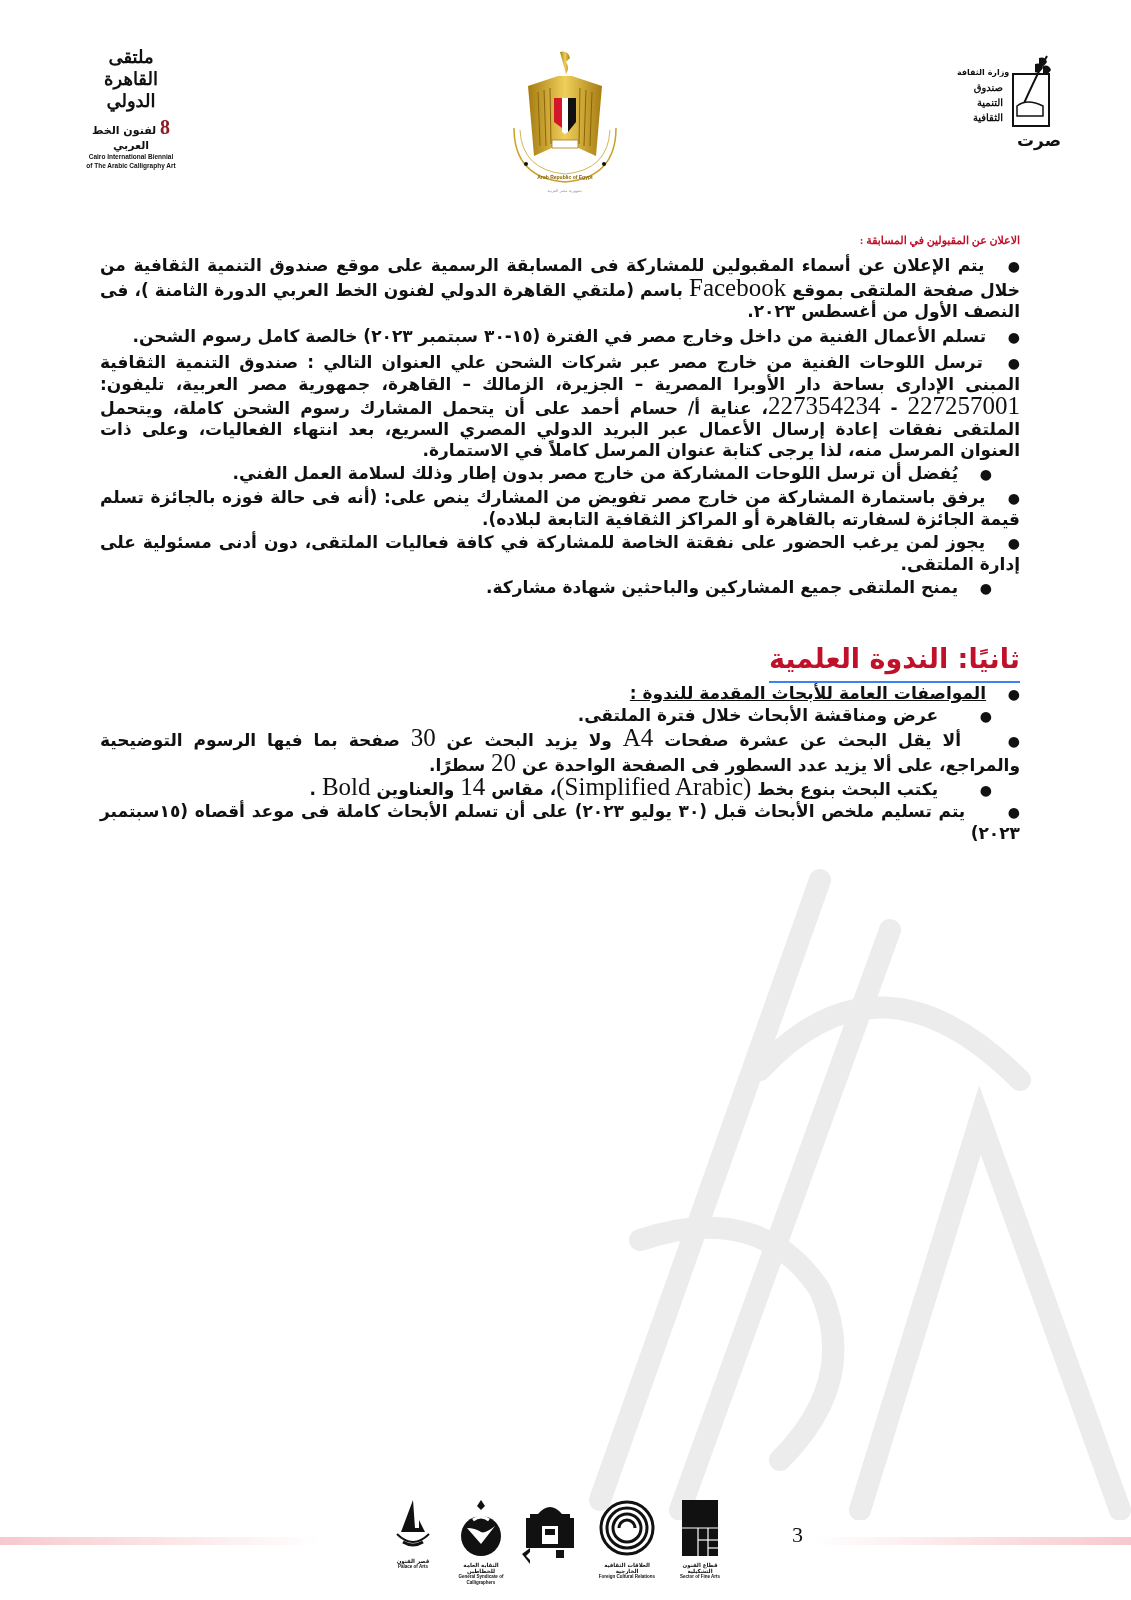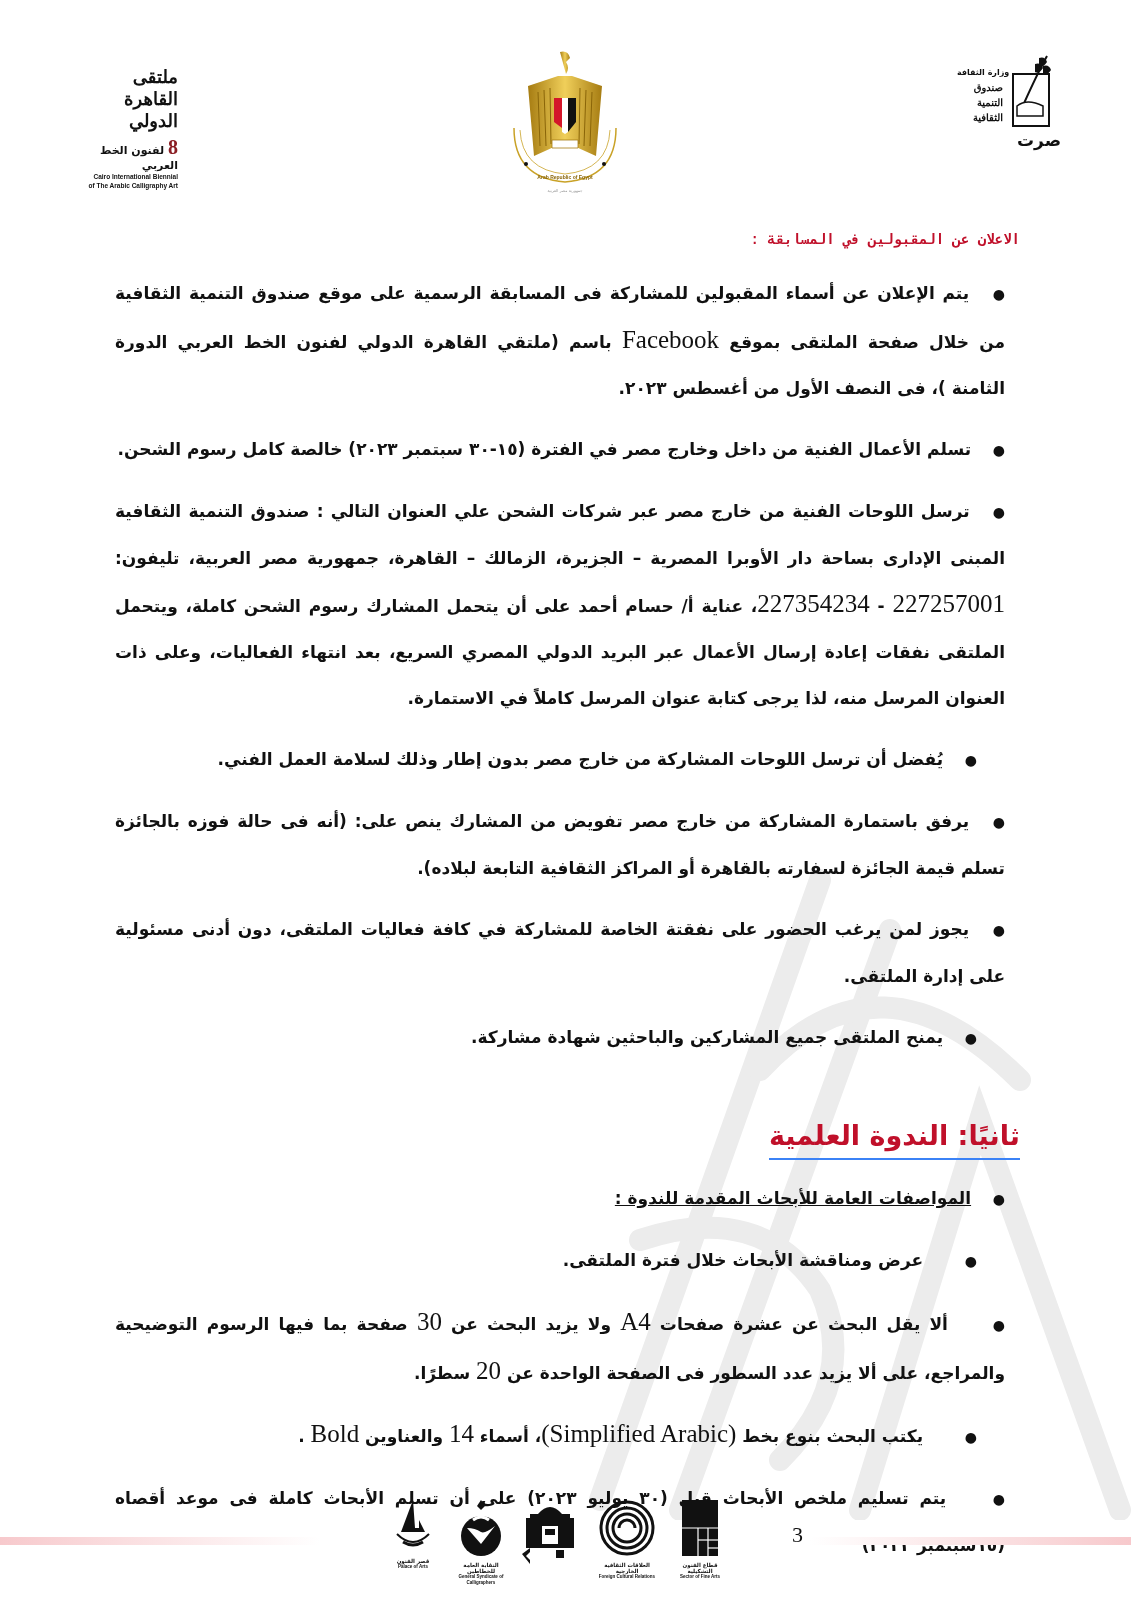--- a/index.html
+++ b/index.html
@@ -1,32 +1,32 @@
 <!DOCTYPE html>
 <html><head>
 <meta charset="utf-8">
 <style>
   html, body { margin: 0; padding: 0; background: #ffffff; }
   body { width: 1131px; height: 1600px; position: relative; overflow: hidden;
          font-family: "DejaVu Sans", sans-serif; color: #111; }
   .watermark { position: absolute; left: 560px; top: 820px; width: 571px; height: 700px; pointer-events: none; }
   .header { position: absolute; top: 0; left: 0; width: 1131px; height: 210px; }
-  .logo-left { position: absolute; left: 84px; top: 46px; width: 94px; height: 152px; text-align: right; margin-top: 20px; }
+  .logo-left { position: absolute; left: 84px; top: 46px; width: 94px; height: 152px; text-align: center; }
   .logo-left .callig { font-family: "DejaVu Serif", serif; font-weight: bold; font-size: 22px; line-height: 24px; color: #111; letter-spacing: -1px; }
   .logo-left .num { display: inline-block; color: #8b1e24; font-weight: bold; font-size: 20px; font-family: "Liberation Serif", serif; }
   .logo-left .en { font-family: "Liberation Sans", sans-serif; font-size: 6.5px; font-weight: bold; line-height: 9px; color: #111; }
   .logo-center { position: absolute; left: 500px; top: 46px; width: 130px; height: 150px; }
   .logo-right { position: absolute; left: 945px; top: 48px; width: 110px; height: 100px; }
   .logo-right .ministry { position: absolute; left: 12px; top: 20px; font-size: 8px; font-weight: bold; font-family: "DejaVu Sans", sans-serif; }
   .logo-right .fund { position: absolute; left: 8px; top: 32px; font-size: 10px; line-height: 15px; font-weight: bold; width: 50px; font-family: Liberation Sans, sans-serif; }
   .logo-right .tag { position: absolute; left: 72px; top: 82px; font-size: 17px; font-weight: bold; }
 
   .content { position: absolute; left: 100px; top: 225px; width: 920px; direction: rtl; text-align: justify; }
-  .content p { margin: 15px; font-family: "DejaVu Sans", sans-serif; font-weight: bold; font-size: 17px; line-height: 46px; }
-  .h-red { color: #c0102a; font-weight: bold; font-size: 14px; line-height: 30px; font-family: Liberation Mono, monospace; }
+  .content p { margin: 0; font-family: "DejaVu Sans", sans-serif; font-weight: bold; font-size: 17px; line-height: 21px; }
+  .h-red { color: #c0102a; font-weight: bold; font-size: 11px; line-height: 30px; font-family: Liberation Serif, serif; }
   .bullet { display: inline-block; width: 28px; text-align: right; font-size: 14px; }
   .latin { font-family: "Liberation Serif", serif; font-weight: normal; font-size: 25px; }
   .indent { padding-right: 28px; }
   .section-title { color: #c0102a; font-weight: bold; font-size: 27px; line-height: 40px; margin-top: 40px;
                    display: inline-block; border-bottom: 2px solid #3b82f6; padding-bottom: 2px; font-family: "DejaVu Sans", sans-serif; }
   .underlined { text-decoration: underline; }
 
   .footer { position: absolute; left: 0; top: 1480px; width: 1131px; height: 120px; }
   .footer .line-l { position: absolute; left: 0; top: 57px; width: 320px; height: 8px; background: linear-gradient(to right, #f7c9cc, #ffffff); }
   .footer .line-r { position: absolute; left: 810px; top: 57px; width: 321px; height: 8px; background: linear-gradient(to left, #f7c9cc, #ffffff); }
@@ -161,21 +161,21 @@
     <span style="padding-right:20px;">عرض ومناقشة الأبحاث خلال فترة الملتقى.</span>
   </p>
 
   <p>
     <span class="bullet">●</span>
     <span style="padding-right:20px;">ألا يقل البحث عن عشرة صفحات </span><span class="latin">A4</span><span> ولا يزيد البحث عن </span><span class="latin">30</span><span> صفحة بما فيها الرسوم التوضيحية والمراجع، على ألا يزيد عدد السطور فى الصفحة الواحدة عن </span><span class="latin">20</span><span> سطرًا.</span>
   </p>
 
   <p class="indent">
     <span class="bullet">●</span>
-    <span style="padding-right:20px;">يكتب البحث بنوع بخط </span><span class="latin">(Simplified Arabic)</span><span>، أسماء </span><span class="latin">14</span><span> والعناوين </span><span class="latin">Bold</span><span> .</span>
+    <span style="padding-right:20px;">يكتب البحث بنوع بخط </span><span class="latin">(Simplified Arabic)</span><span>، مقاس </span><span class="latin">14</span><span> والعناوين </span><span class="latin">Bold</span><span> .</span>
   </p>
 
   <p>
     <span class="bullet">●</span>
     <span style="padding-right:20px;">يتم تسليم ملخص الأبحاث قبل (٣٠ يوليو ٢٠٢٣) على أن تسلم الأبحاث كاملة فى موعد أقصاه (١٥سبتمبر ٢٠٢٣)</span>
   </p>
 </div>
 
 <div class="footer">
   <div class="line-l"></div>

